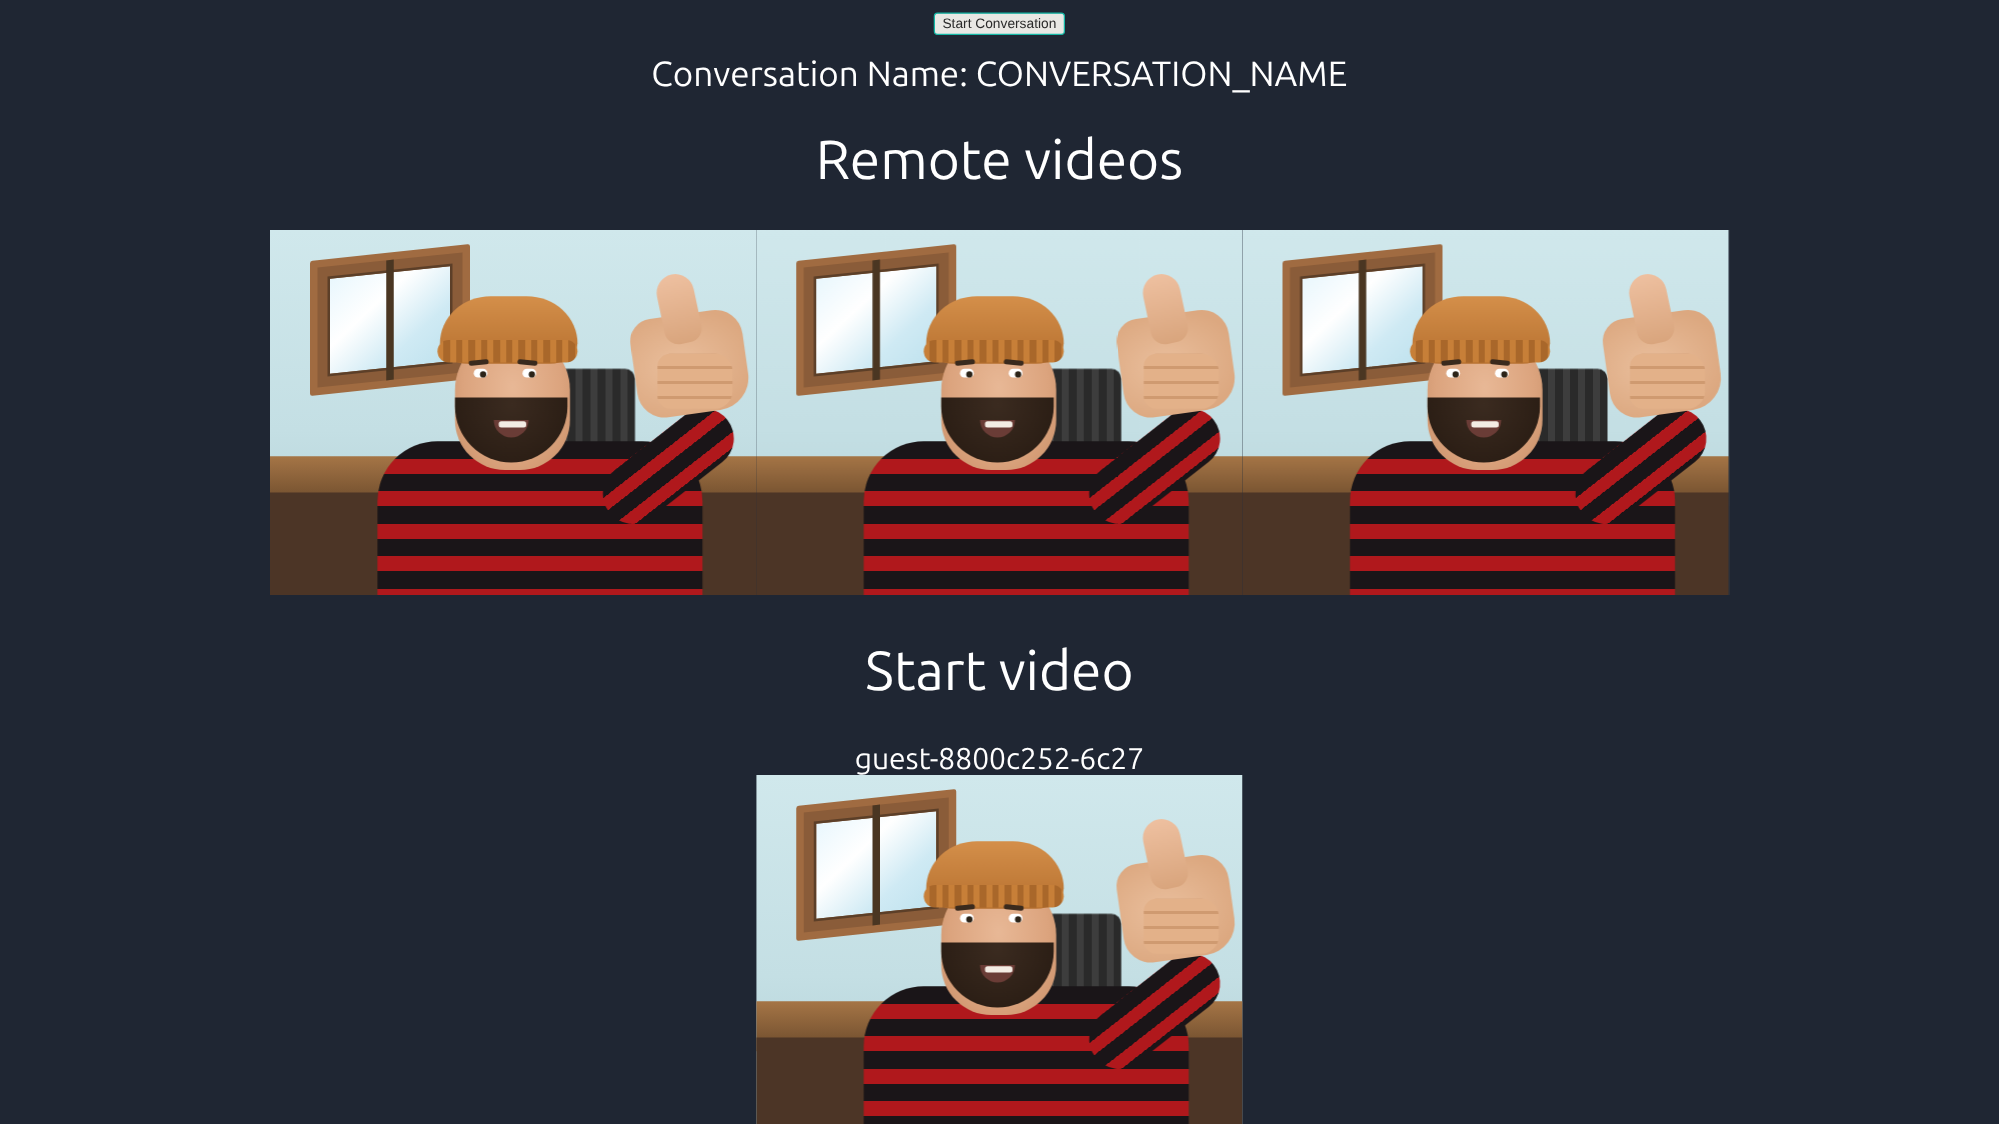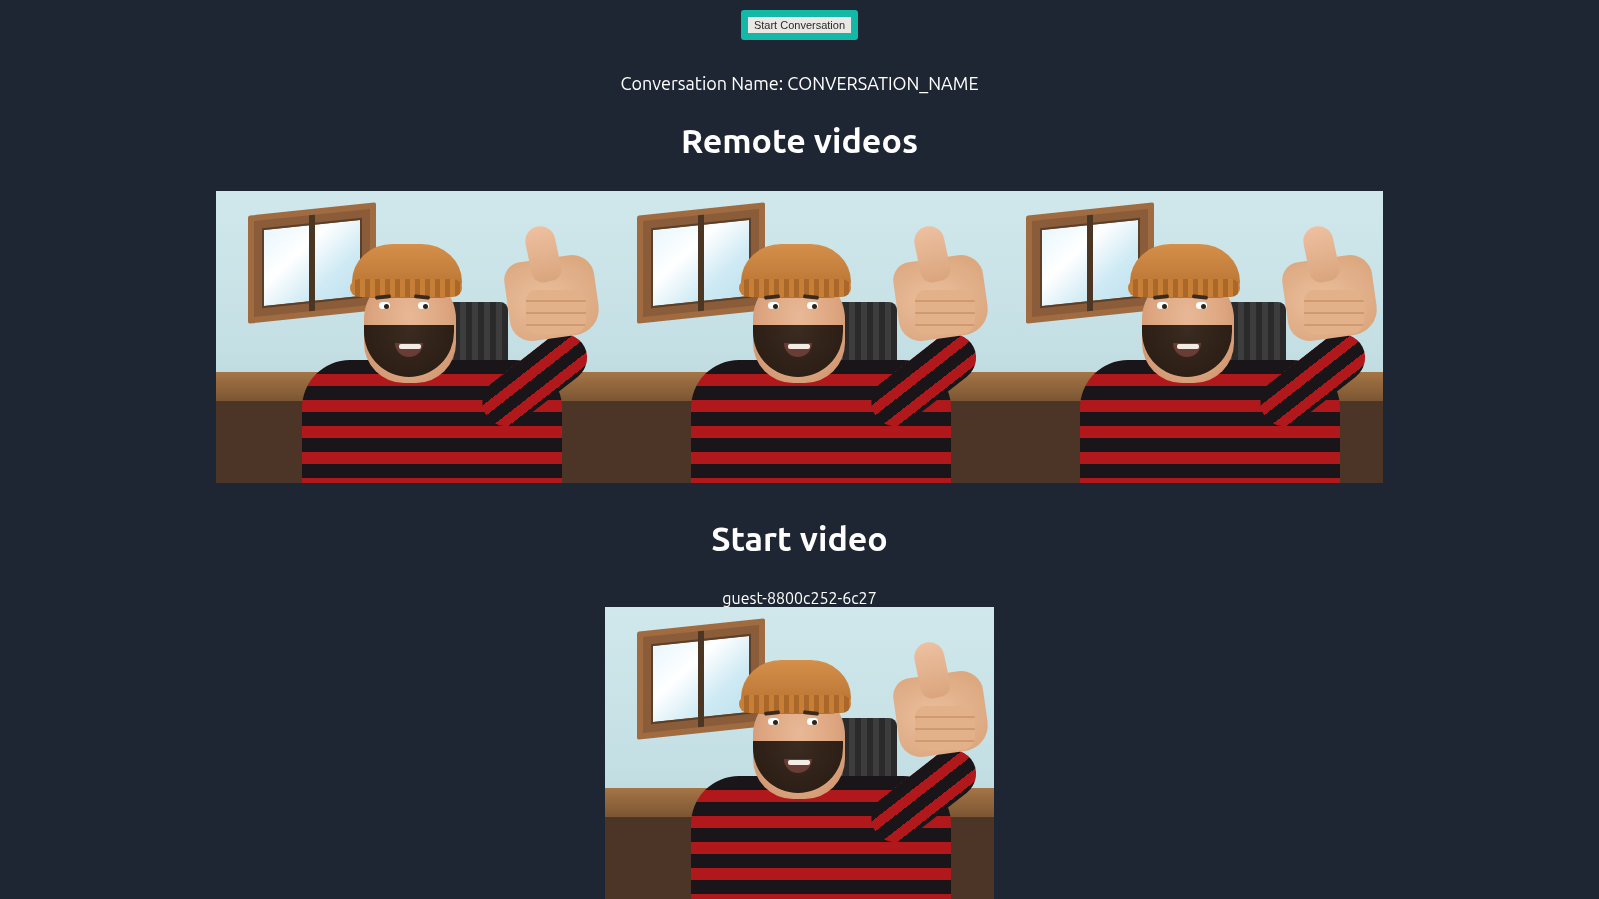--- a/index.html
+++ b/index.html
@@ -13,35 +13,35 @@
       font-family: -apple-system, BlinkMacSystemFont, "Segoe UI", Ubuntu, "Helvetica Neue", sans-serif;
       min-height: 899px;
       display: flex;
       flex-direction: column;
       align-items: center;
       padding-top: 10px;
     }
     .start-btn {
       background-color: #e9e8e4;
       color: #2a2a2a;
-      border: 7px solid #14b8a6;
+      border: 1px solid #14b8a6;
       border-radius: 3px;
       padding: 2px 6px;
       font-size: 11px;
       cursor: pointer;
-      margin-bottom: 33px;
+      margin-bottom: 16px;
     }
     .conv-name {
-      font-size: 18px;
+      font-size: 28px;
       font-weight: 400;
       margin-bottom: 28px;
     }
     .section-title {
-      font-size: 34px;
-      font-weight: 700;
+      font-size: 44px;
+      font-weight: 400;
       margin-bottom: 32px;
     }
     .remote-row {
       display: flex;
       gap: 0;
       margin-bottom: 36px;
     }
     .video-tile {
       width: 389px;
       height: 292px;
@@ -262,21 +262,21 @@
       height: 44px;
       background: repeating-linear-gradient(180deg, #e3b189 0 10px, #cf9a70 10px 12px);
       border-radius: 10px 14px 14px 10px;
     }
     .local-section {
       display: flex;
       flex-direction: column;
       align-items: center;
     }
     .local-id {
-      font-size: 16px;
+      font-size: 24px;
       font-weight: 400;
     }
     .local-tile {
       width: 389px;
       height: 292px;
       position: relative;
       overflow: hidden;
     }
   </style>
 </head>

